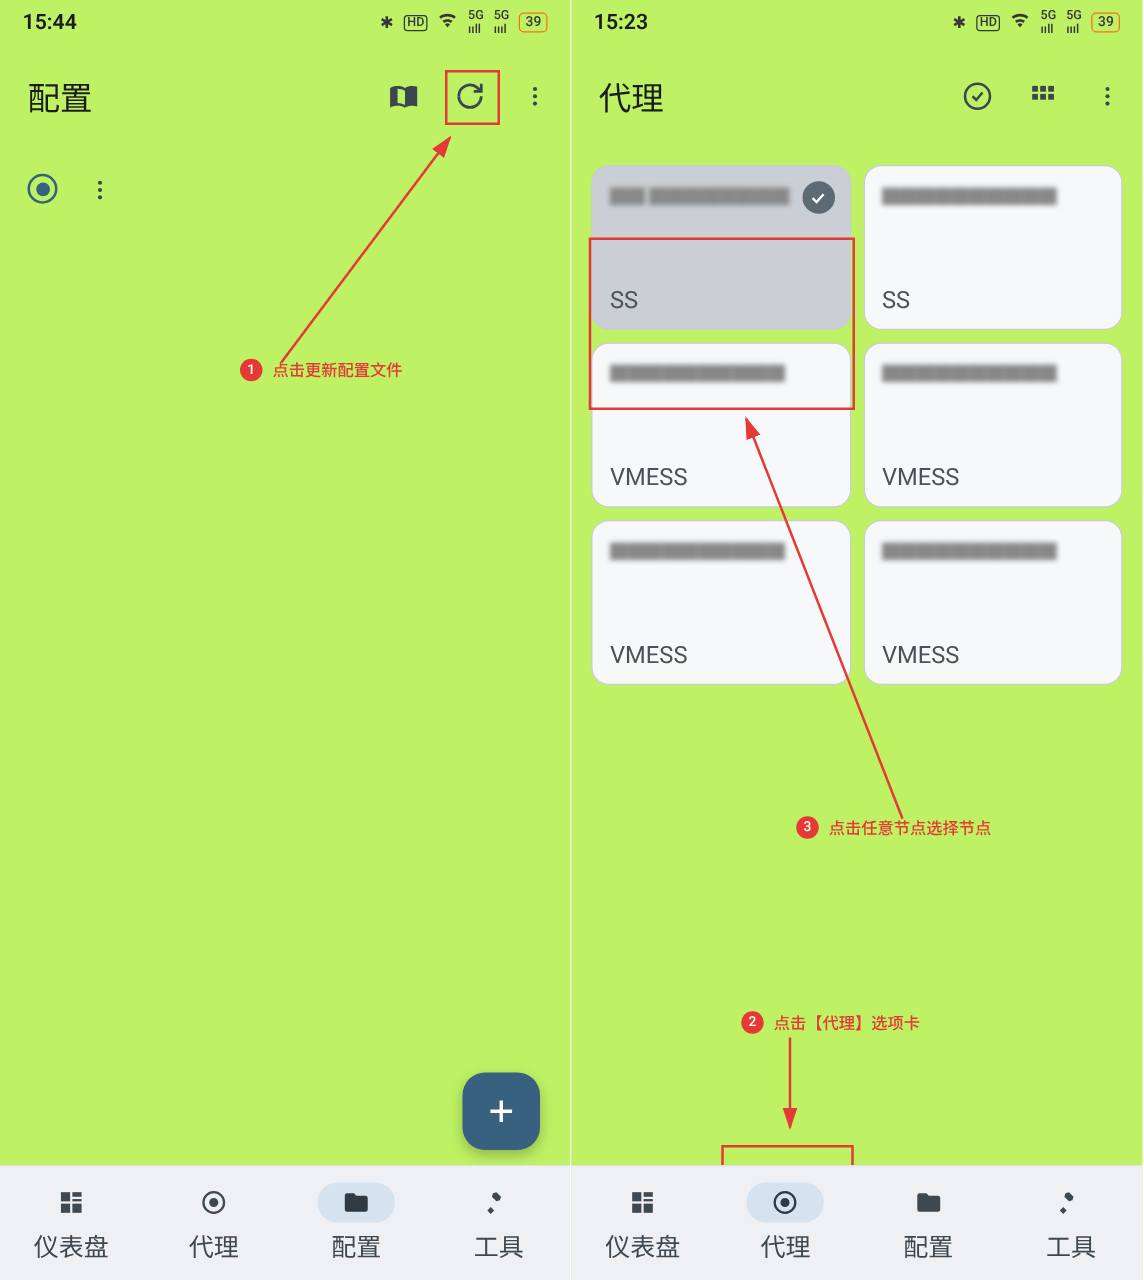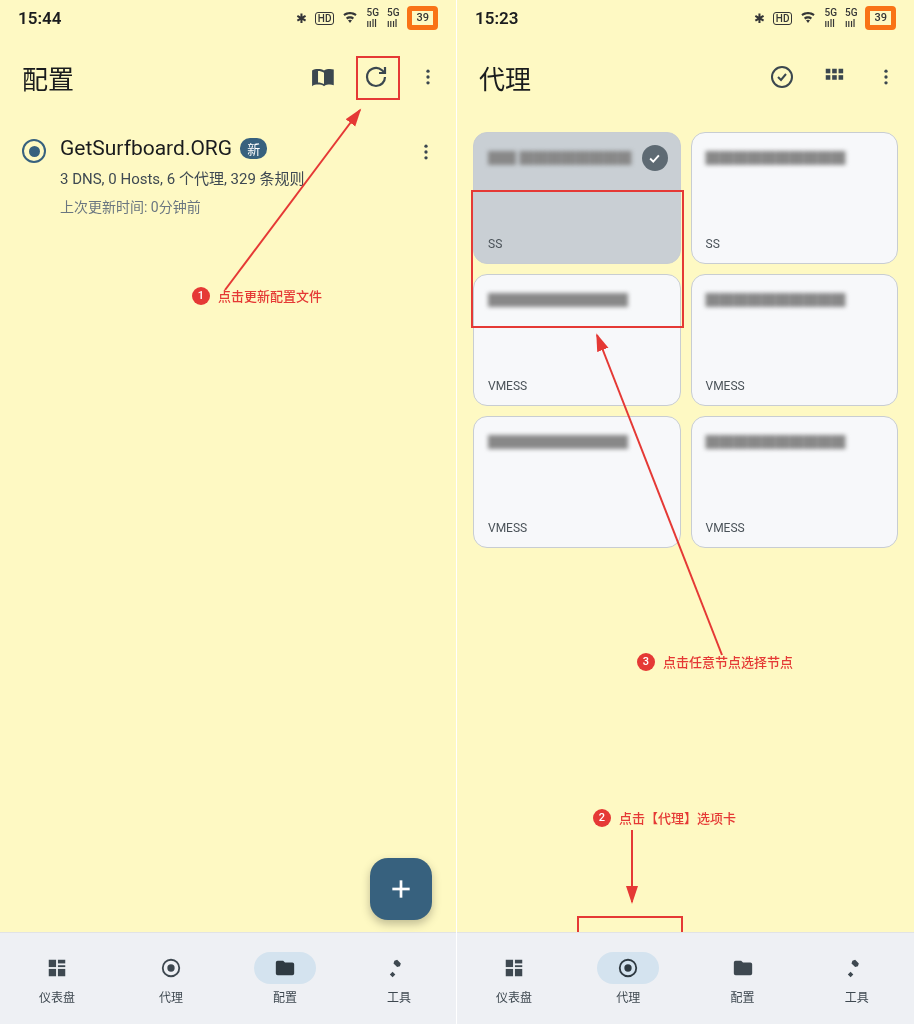--- a/index.html
+++ b/index.html
@@ -8,40 +8,40 @@
     background: #ffffff;
     display: flex;
     width: 915px;
     height: 1024px;
     overflow: hidden;
   }
   .screen {
     position: relative;
     width: 457px;
     height: 1024px;
-    background: #fef9c3;
+    background: #bef264;
     display: flex;
     flex-direction: column;
   }
   .screen.left { border-right: 1px solid #fff; }
 
   
   .statusbar {
     height: 36px;
     display: flex;
     align-items: center;
     padding: 0 18px;
     font-size: 17px;
     font-weight: 600;
     color: #1a1c1e;
   }
   .statusbar .spacer { flex: 1; }
   .statusbar .icons { display: flex; gap: 8px; align-items: center; color:#353637; font-size:13px; font-weight:500;}
   .batt {
-    border: 5px solid #f97316; border-radius: 4px;
+    border: 1px solid #f97316; border-radius: 4px;
     padding: 0 4px; font-size: 11px; line-height: 14px;
     position: relative;
   }
 
   
   .appbar {
     height: 82px;
     display: flex;
     align-items: center;
     padding: 0 8px 0 22px;
@@ -100,41 +100,41 @@
     display:flex;align-items:center;justify-content:center;
     box-shadow:0 4px 10px rgba(0,0,0,.25);
   }
 
   
   .nav{
     position:absolute;left:0;right:0;bottom:0;height:92px;
     background:#eef0f4; display:flex; align-items:center;
     border-top:1px solid #e1e3e6;
   }
-  .navitem{ flex:1; display:flex; flex-direction:column; align-items:center; gap:4px; font-size:12px; color:#3e4850;}
+  .navitem{ flex:1; display:flex; flex-direction:column; align-items:center; gap:4px; font-size:20px; color:#3e4850;}
   .navicon{
     width:62px;height:32px;border-radius:16px;
     display:flex;align-items:center;justify-content:center;
   }
   .navicon.active{ background:#d4e3ef; }
 
   
   .tabhdr{ padding:0 22px; }
   .tab{ display:inline-block; font-size:16px; color:#37617e; padding:8px 0 10px; border-bottom:3px solid #37617e;}
   .grid{
     display:grid; grid-template-columns:1fr 1fr; gap:10px;
     padding: 14px 16px;
   }
   .node{
     border:1px solid #c8cdd2; border-radius:14px;
     padding:16px 14px 14px; height:132px; position:relative;
     background:#f7f8fa;
   }
   .node.selected{ background:#c9cfd4; }
-  .node .proto{ position:absolute; bottom:12px; left:14px; font-size:12px; color:#4a5258;}
+  .node .proto{ position:absolute; bottom:12px; left:14px; font-size:19px; color:#4a5258;}
   .check{
     position:absolute; top:12px; right:12px;
     width:26px;height:26px;border-radius:50%;background:#5e6a73;
     display:flex;align-items:center;justify-content:center;color:#fff;
   }
   .blur{
     color:#888; filter:blur(2px);
     font-size:14px; line-height:1.35;
     word-break:break-all;
   }
@@ -180,28 +180,20 @@
           <circle cx="12" cy="12" r="2"></circle>
           <circle cx="12" cy="19" r="2"></circle>
         </svg>
     </div>
   </div>
 
   <div class="hilite" style="left:356px;top:56px;width:44px;height:44px"></div>
 
   <div class="config-row">
     <div class="radio-on"></div>
-    <div class="config-body">
-      <div class="title-row">
-        <span class="config-title">GetSurfboard.ORG</span>
-        <span class="badge-new">新</span>
-      </div>
-      <div class="config-sub">3 DNS, 0 Hosts, 6 个代理, 329 条规则</div>
-      <div class="config-meta">上次更新时间: 0分钟前</div>
-    </div>
     <div class="iconbtn" style="margin-top:-4px">
       <svg width="20" height="20" viewBox="0 0 24 24" fill="#3b474f">
           <circle cx="12" cy="5" r="2"></circle>
           <circle cx="12" cy="12" r="2"></circle>
           <circle cx="12" cy="19" r="2"></circle>
         </svg>
     </div>
   </div>
 
   <svg class="arrow" width="457" height="400" style="left:0;top:0">

